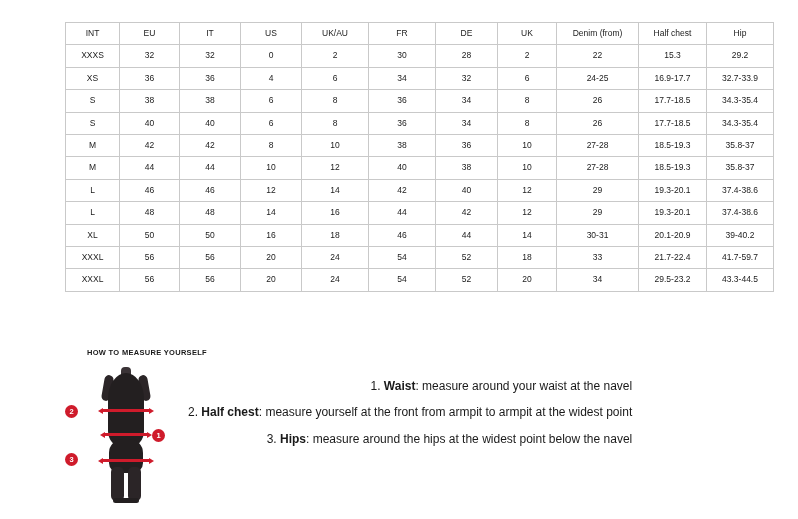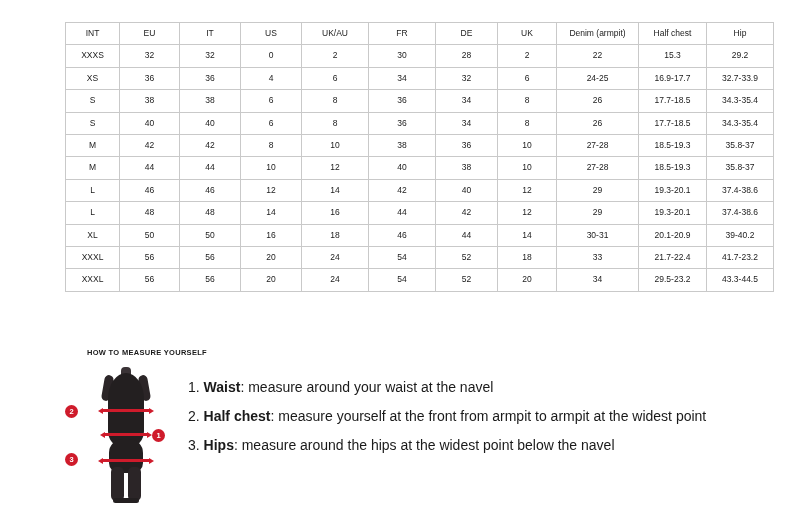--- a/index.html
+++ b/index.html
@@ -84,24 +84,25 @@
     width: 115px;
     position: relative;
     height: 140px;
     flex: 0 0 115px;
   }
   .steps-col {
     margin-left: 8px;
     padding-top: 12px;
   }
   .step-line {
-    font-size: 14px;
+    font-size: 12px;
     color: #1a1a1a;
     margin-bottom: 12px;
     line-height: 1.2;
+    text-align: right;
   }
   .step-line b { font-weight: bold; }
 
   
   .figure {
     position: absolute;
     left: 30px;
     top: 0;
     width: 62px;
     height: 140px;
@@ -218,21 +219,21 @@
       <thead>
         <tr>
           <th>INT</th>
           <th>EU</th>
           <th>IT</th>
           <th>US</th>
           <th>UK/AU</th>
           <th>FR</th>
           <th>DE</th>
           <th>UK</th>
-          <th>Denim (armpit)</th>
+          <th>Denim (from)</th>
           <th>Half chest</th>
           <th>Hip</th>
         </tr>
       </thead>
       <tbody>
         <tr>
           <td>XXXS</td>
           <td>32</td>
           <td>32</td>
           <td>0</td>
@@ -352,21 +353,21 @@
           <td>XXXL</td>
           <td>56</td>
           <td>56</td>
           <td>20</td>
           <td>24</td>
           <td>54</td>
           <td>52</td>
           <td>18</td>
           <td>33</td>
           <td>21.7-22.4</td>
-          <td>41.7-23.2</td>
+          <td>41.7-59.7</td>
         </tr>
         <tr>
           <td>XXXL</td>
           <td>56</td>
           <td>56</td>
           <td>20</td>
           <td>24</td>
           <td>54</td>
           <td>52</td>
           <td>20</td>

